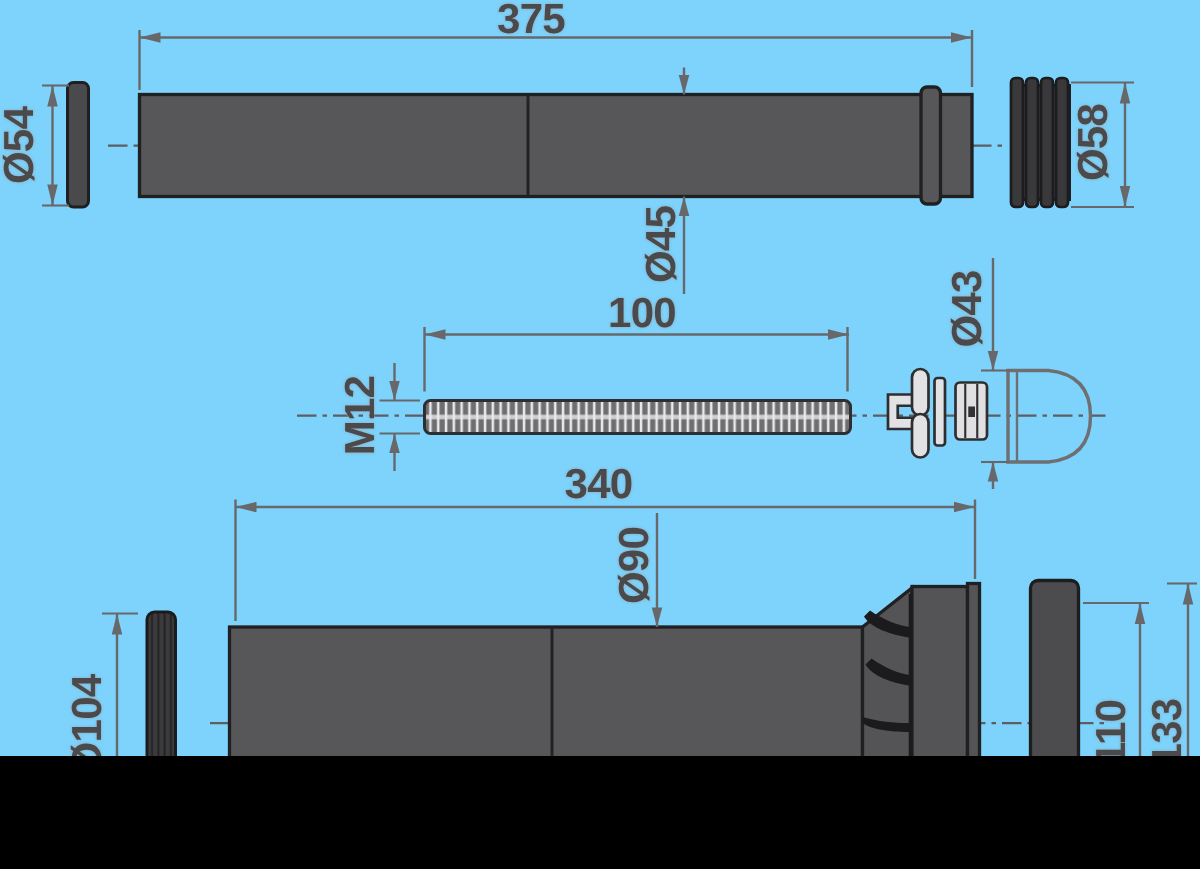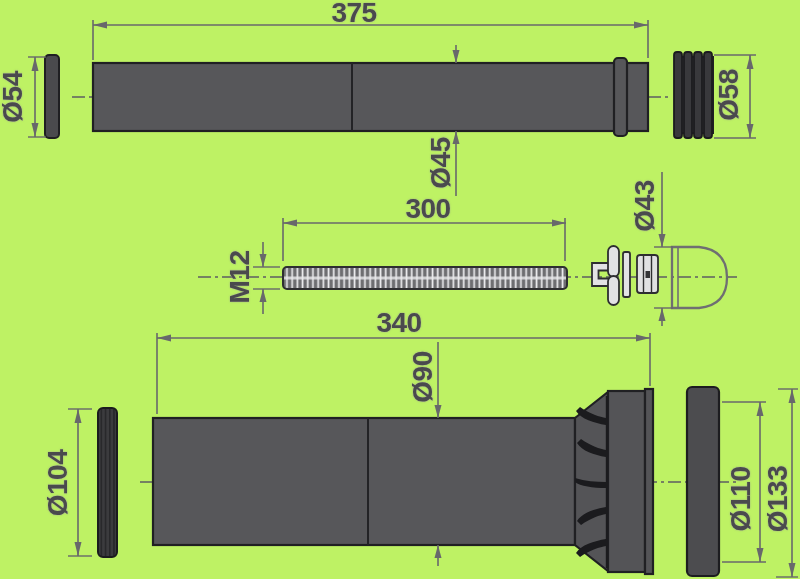--- a/index.html
+++ b/index.html
@@ -1,16 +1,16 @@
 <!DOCTYPE html>
 <html><head>
 <meta charset="utf-8">
 <style>
   html,body{margin:0;padding:0;background:#000;}
-  .stage{position:relative;width:800px;height:579px;background:#bef264;overflow:hidden;
+  .stage{position:relative;width:800px;height:504px;background:#7dd3fc;overflow:hidden;
          font-family:"Liberation Sans",sans-serif;}
   .stage svg{position:absolute;left:0;top:0;}
   .dim{position:absolute;font-size:28px;font-weight:bold;letter-spacing:-0.5px;
        color:#4a4a4d;white-space:nowrap;
        text-shadow:0 0 1px rgba(185,185,185,.85),0 0 2px rgba(130,130,130,.5);
        transform:translate(-50%,-50%);}
   .dim.rot{transform:translate(-50%,-50%) rotate(-90deg);}
 </style>
 </head>
 <body>
@@ -184,21 +184,21 @@
       <polygon points="792,389 788.5,403 795.5,403" stroke="none"></polygon>
       <polygon points="792,577 788.5,563 795.5,563" stroke="none"></polygon>
     </g>
   </g>
 </svg>
 
 <div class="dim" style="left:354px;top:13px;">375</div>
 <div class="dim rot" style="left:13px;top:97px;">Ø54</div>
 <div class="dim rot" style="left:441px;top:163px;">Ø45</div>
 <div class="dim rot" style="left:729px;top:95px;">Ø58</div>
-<div class="dim" style="left:428px;top:209px;">300</div>
+<div class="dim" style="left:428px;top:209px;">100</div>
 <div class="dim rot" style="left:240px;top:277px;">M12</div>
 <div class="dim rot" style="left:645px;top:206px;">Ø43</div>
 <div class="dim" style="left:399px;top:323px;">340</div>
 <div class="dim rot" style="left:423px;top:377px;">Ø90</div>
 <div class="dim rot" style="left:58px;top:483px;">Ø104</div>
 <div class="dim rot" style="left:741px;top:499px;">Ø110</div>
 <div class="dim rot" style="left:778px;top:499px;">Ø133</div>
 
 </div>
 

